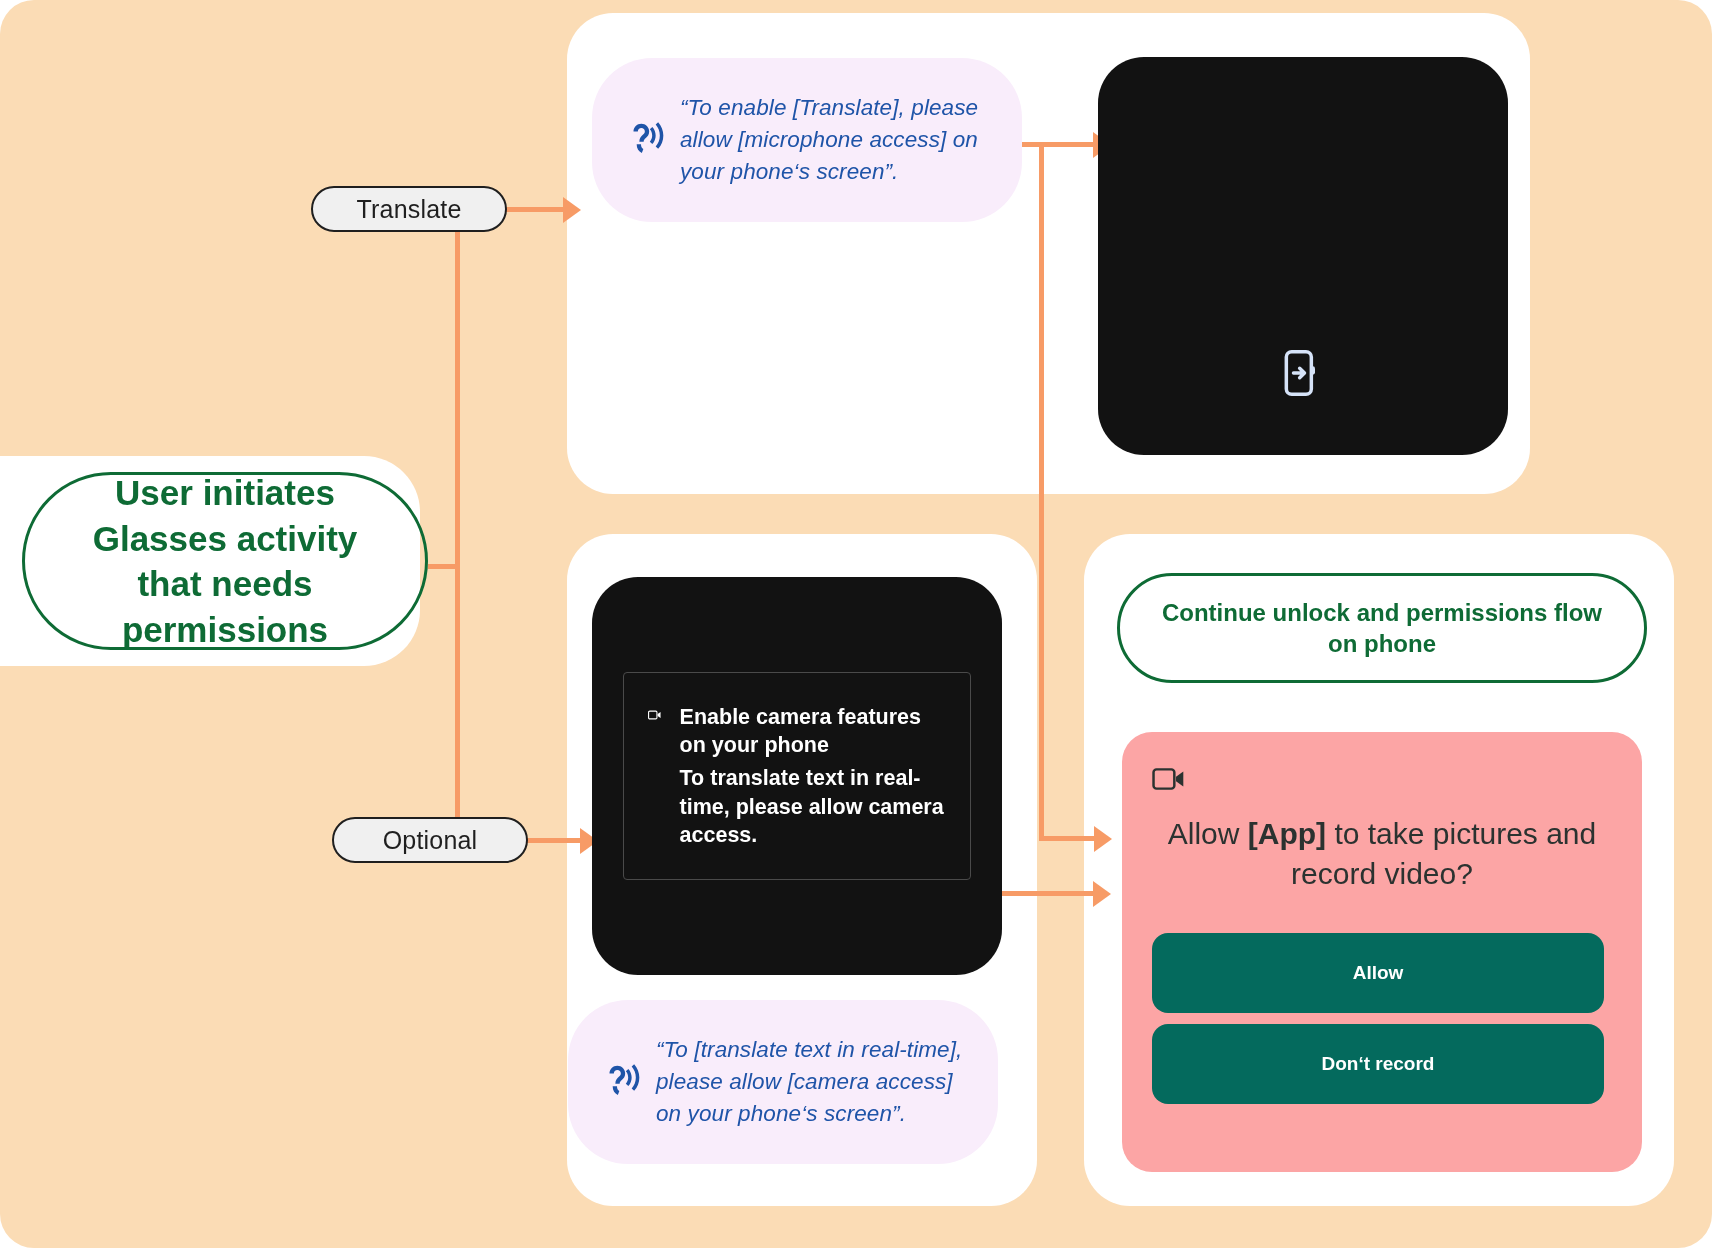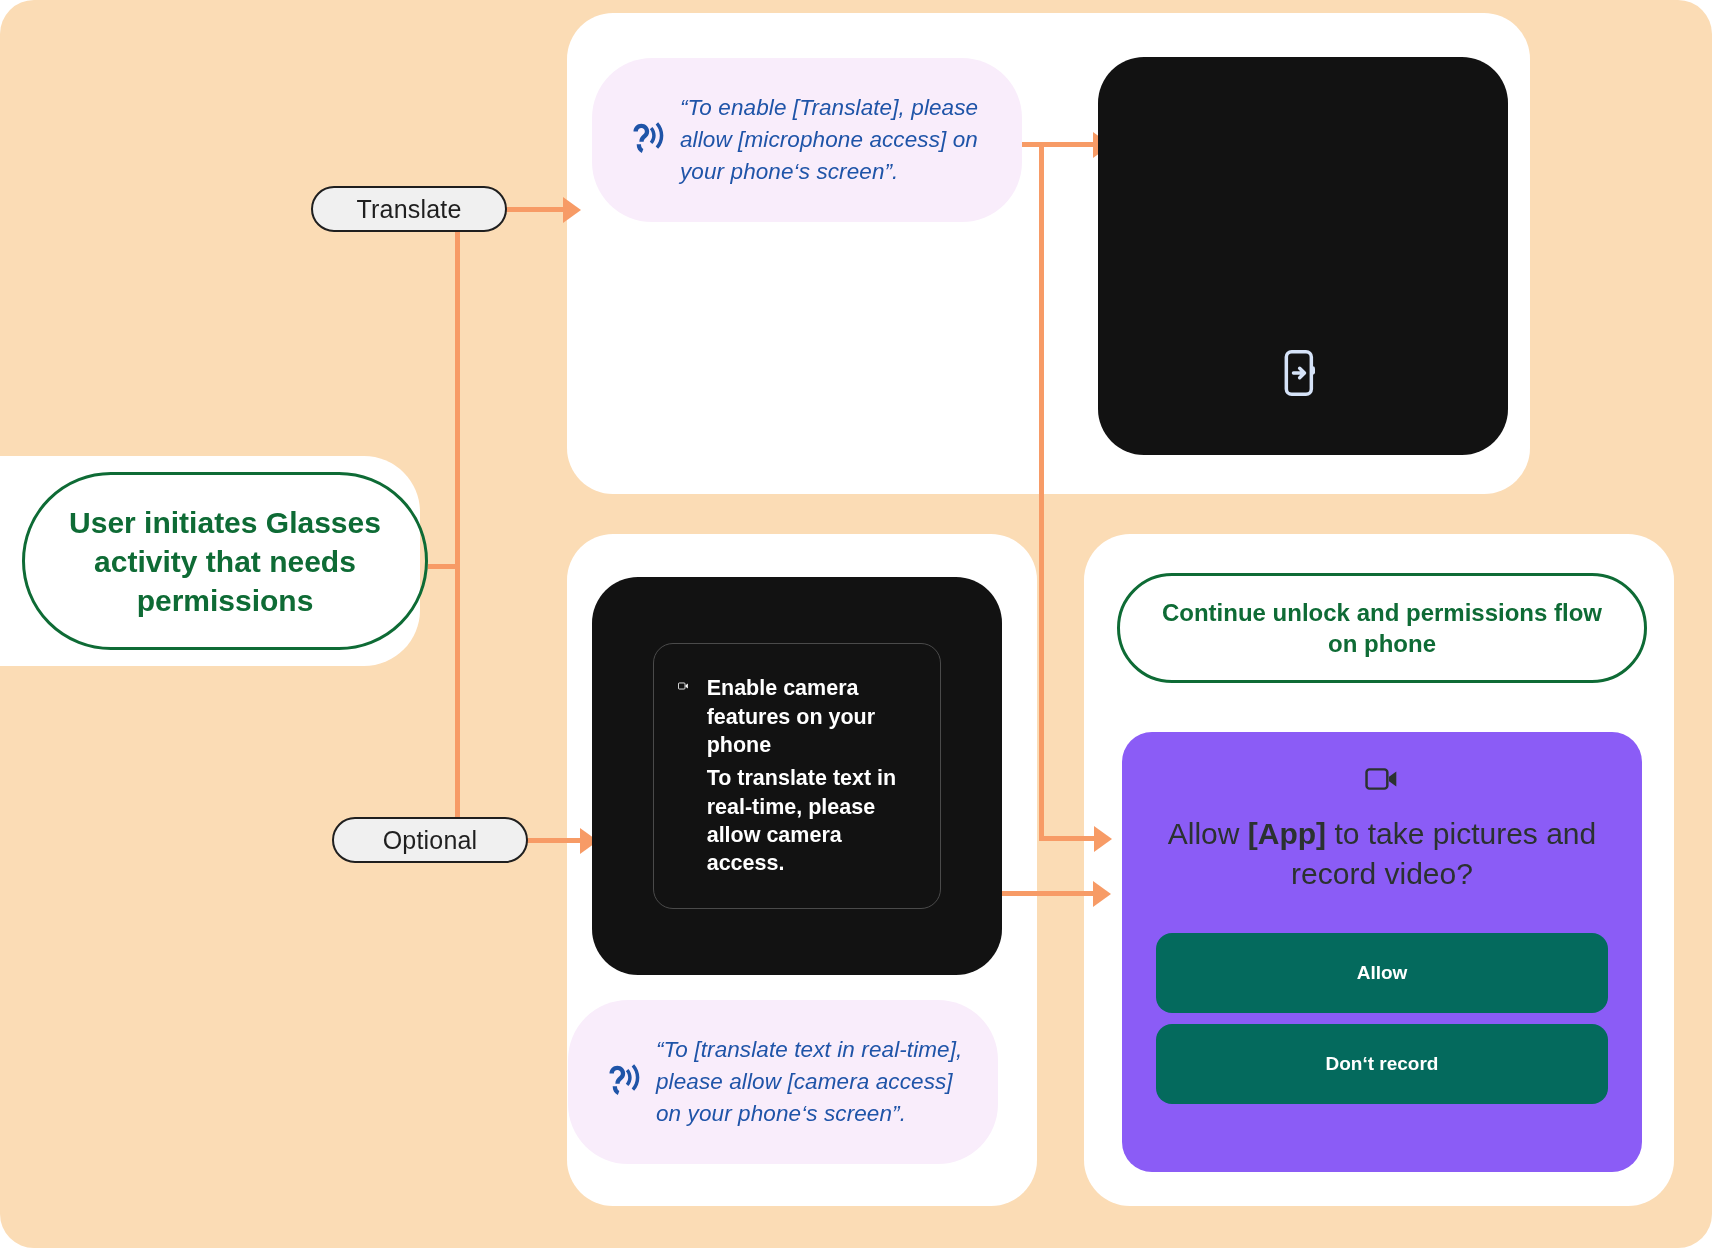--- a/index.html
+++ b/index.html
@@ -40,21 +40,21 @@
     align-items: center;
     justify-content: center;
     text-align: center;
     color: #0E6B35;
     font-weight: 700;
     line-height: 1.3;
     background: transparent;
   }
   #node-start {
     left: 22px; top: 472px; width: 406px; height: 178px;
-    font-size: 30px;
+    font-size: 35px;
     padding: 8px 36px;
   }
   #node-continue {
     left: 1117px; top: 573px; width: 530px; height: 110px;
     font-size: 24px;
     padding: 18px 28px;
   }
 
   
   .pill-grey {
@@ -141,43 +141,43 @@
     left: 1098px; top: 57px; width: 410px; height: 398px;
     display: flex; align-items: flex-end; justify-content: center;
     padding-bottom: 58px;
   }
   #glasses-bottom {
     left: 592px; top: 577px; width: 410px; height: 398px;
     display: flex; align-items: center; justify-content: center;
   }
 
   .notif-card {
-    width: 288px;
+    width: 348px;
     border: 1.5px solid #4a4a4a;
-    border-radius: 20px;
+    border-radius: 4px;
     padding: 30px 24px;
     display: flex;
     gap: 18px;
     align-items: flex-start;
   }
   .notif-body { color: #ffffff; font-size: 21.5px; font-weight: 700; line-height: 1.32; }
   .notif-title { margin-bottom: 0; }
   .notif-sub   { margin-top: 5px; }
 
   
   #perm-dialog {
     position: absolute;
     left: 1122px; top: 732px;
     width: 520px; height: 440px;
-    background: #8b5cf6;
+    background: #fca5a5;
     border-radius: 30px;
     padding: 34px 30px 26px;
     display: flex;
     flex-direction: column;
-    align-items: center;
+    align-items: flex-start;
   }
   #perm-dialog .cam-top { margin-bottom: 22px; }
   #perm-question {
     color: #2B3230;
     font-size: 30px;
     line-height: 1.32;
     text-align: center;
     margin-bottom: 40px;
   }
   #perm-question b { font-weight: 700; }

